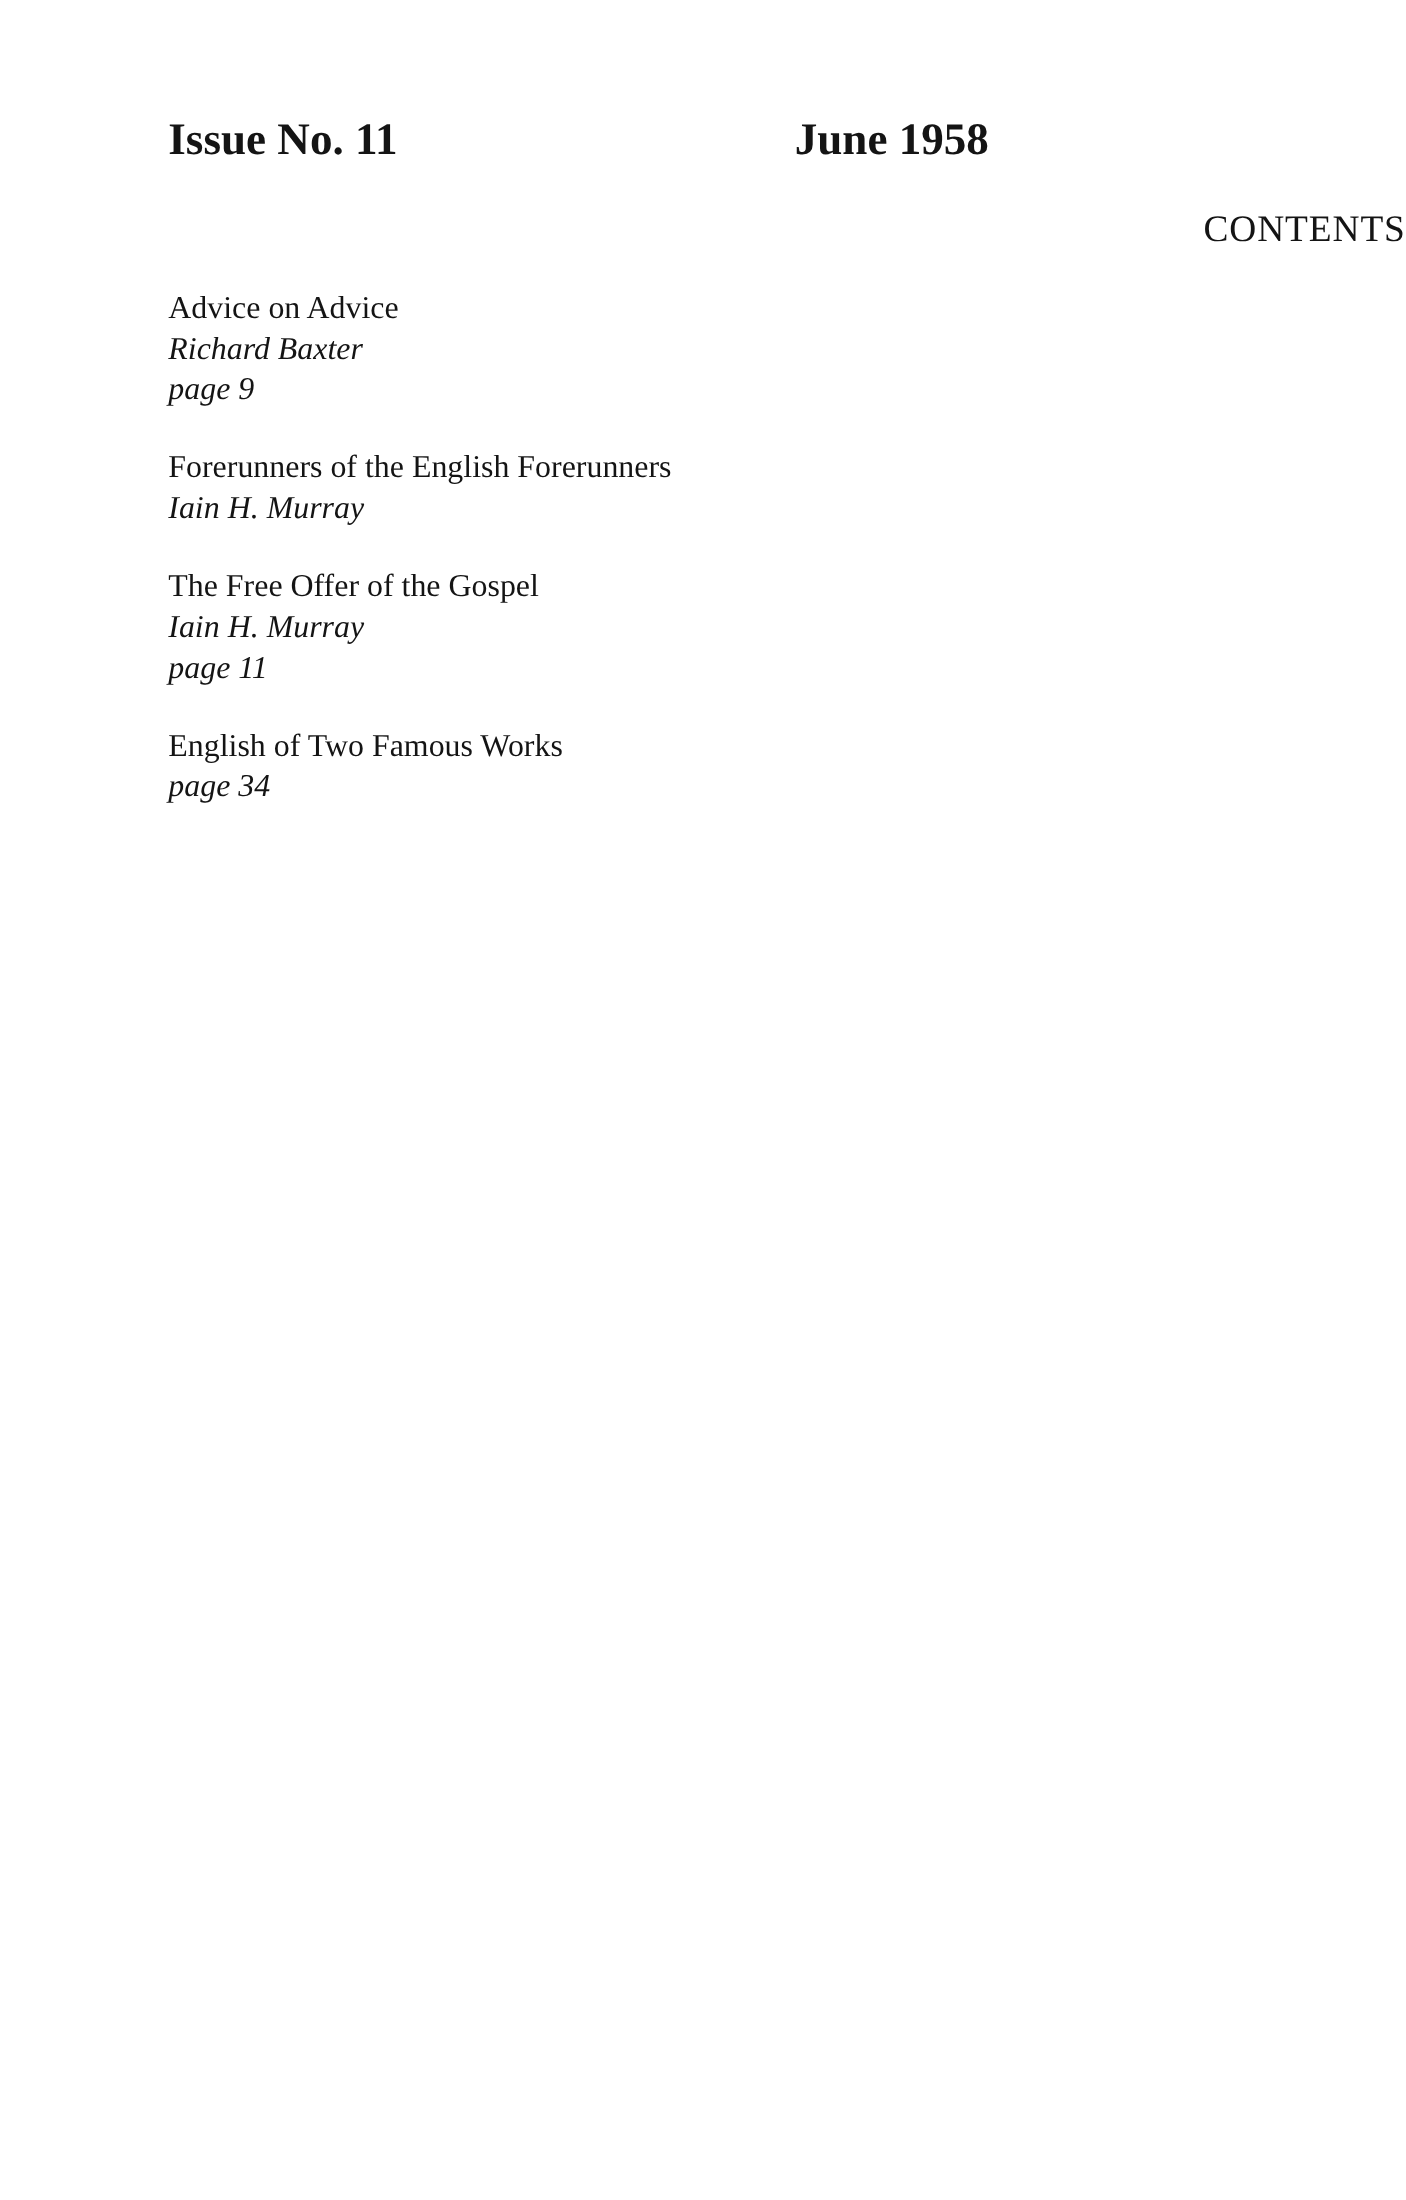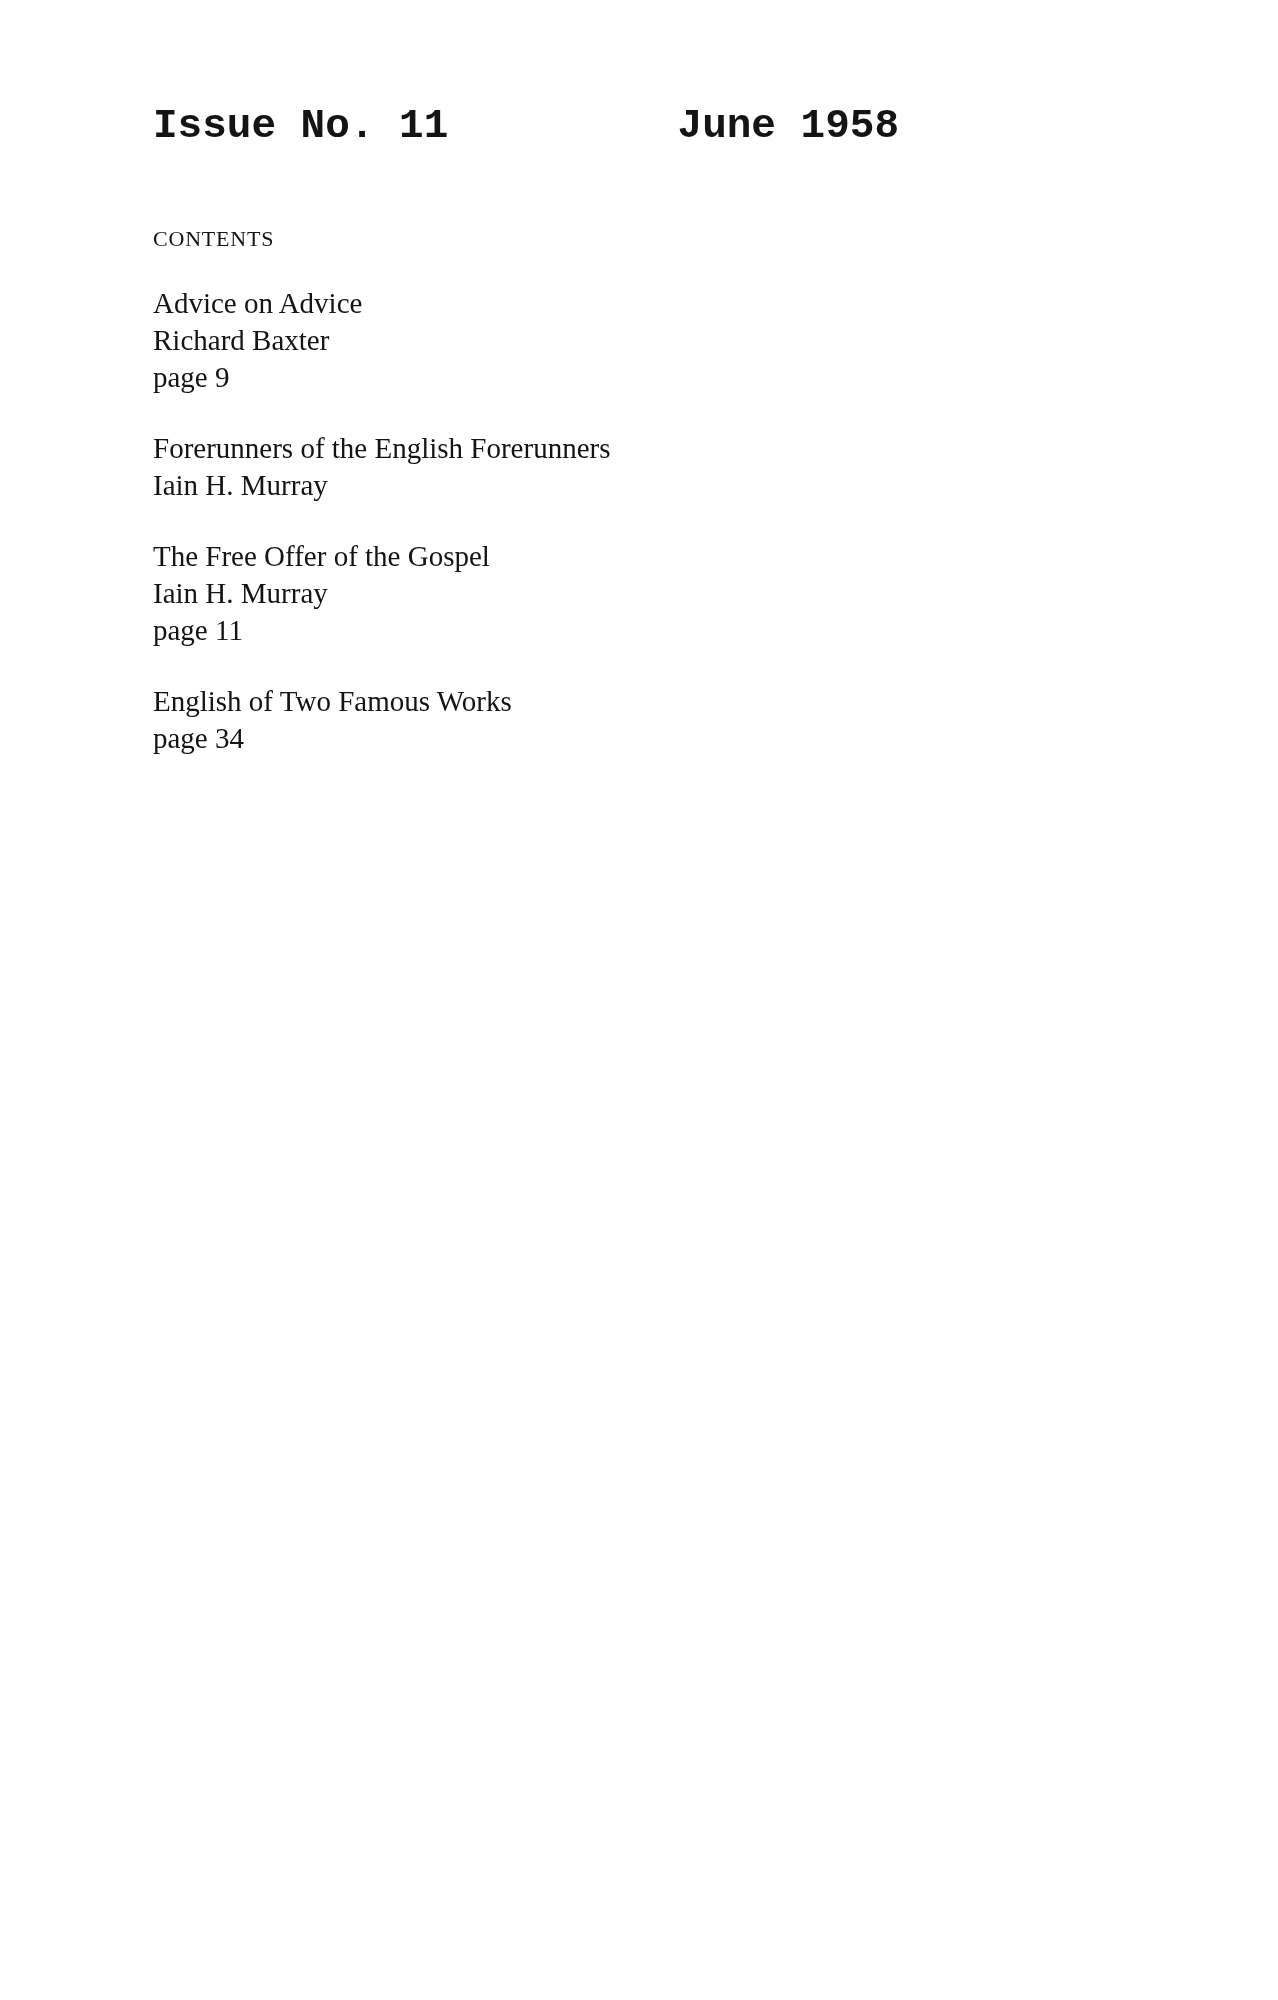--- a/index.html
+++ b/index.html
@@ -17,38 +17,38 @@
     padding: 103px 0 0 153px;
   }
   .header-row {
     display: flex;
     justify-content: space-between;
     align-items: baseline;
     width: 746px; 
     font-size: 41px;
     font-weight: bold;
     line-height: 1.15;
-    font-family: Liberation Mono, monospace;
   }
   .contents-heading {
-    margin-top: 76px;
-    font-size: 22px;
+    margin-top: 39px;
+    font-size: 34px;
     letter-spacing: 0.8px;
     line-height: 1.2;
+    text-align: right;
   }
   .entries {
     margin-top: 32px;
   }
   .entry {
     margin-bottom: 34px;
     font-size: 29px;
     line-height: 37px;
   }
   .entry-title { font-style: normal; }
-  .entry-author, .entry-page { }
+  .entry-author, .entry-page { font-style: italic; }
 </style>
 </head>
 <body>
 
 <div class="page">
 
   <div class="header-row">
     <span>Issue No. 11</span>
     <span>June 1958</span>
   </div>

